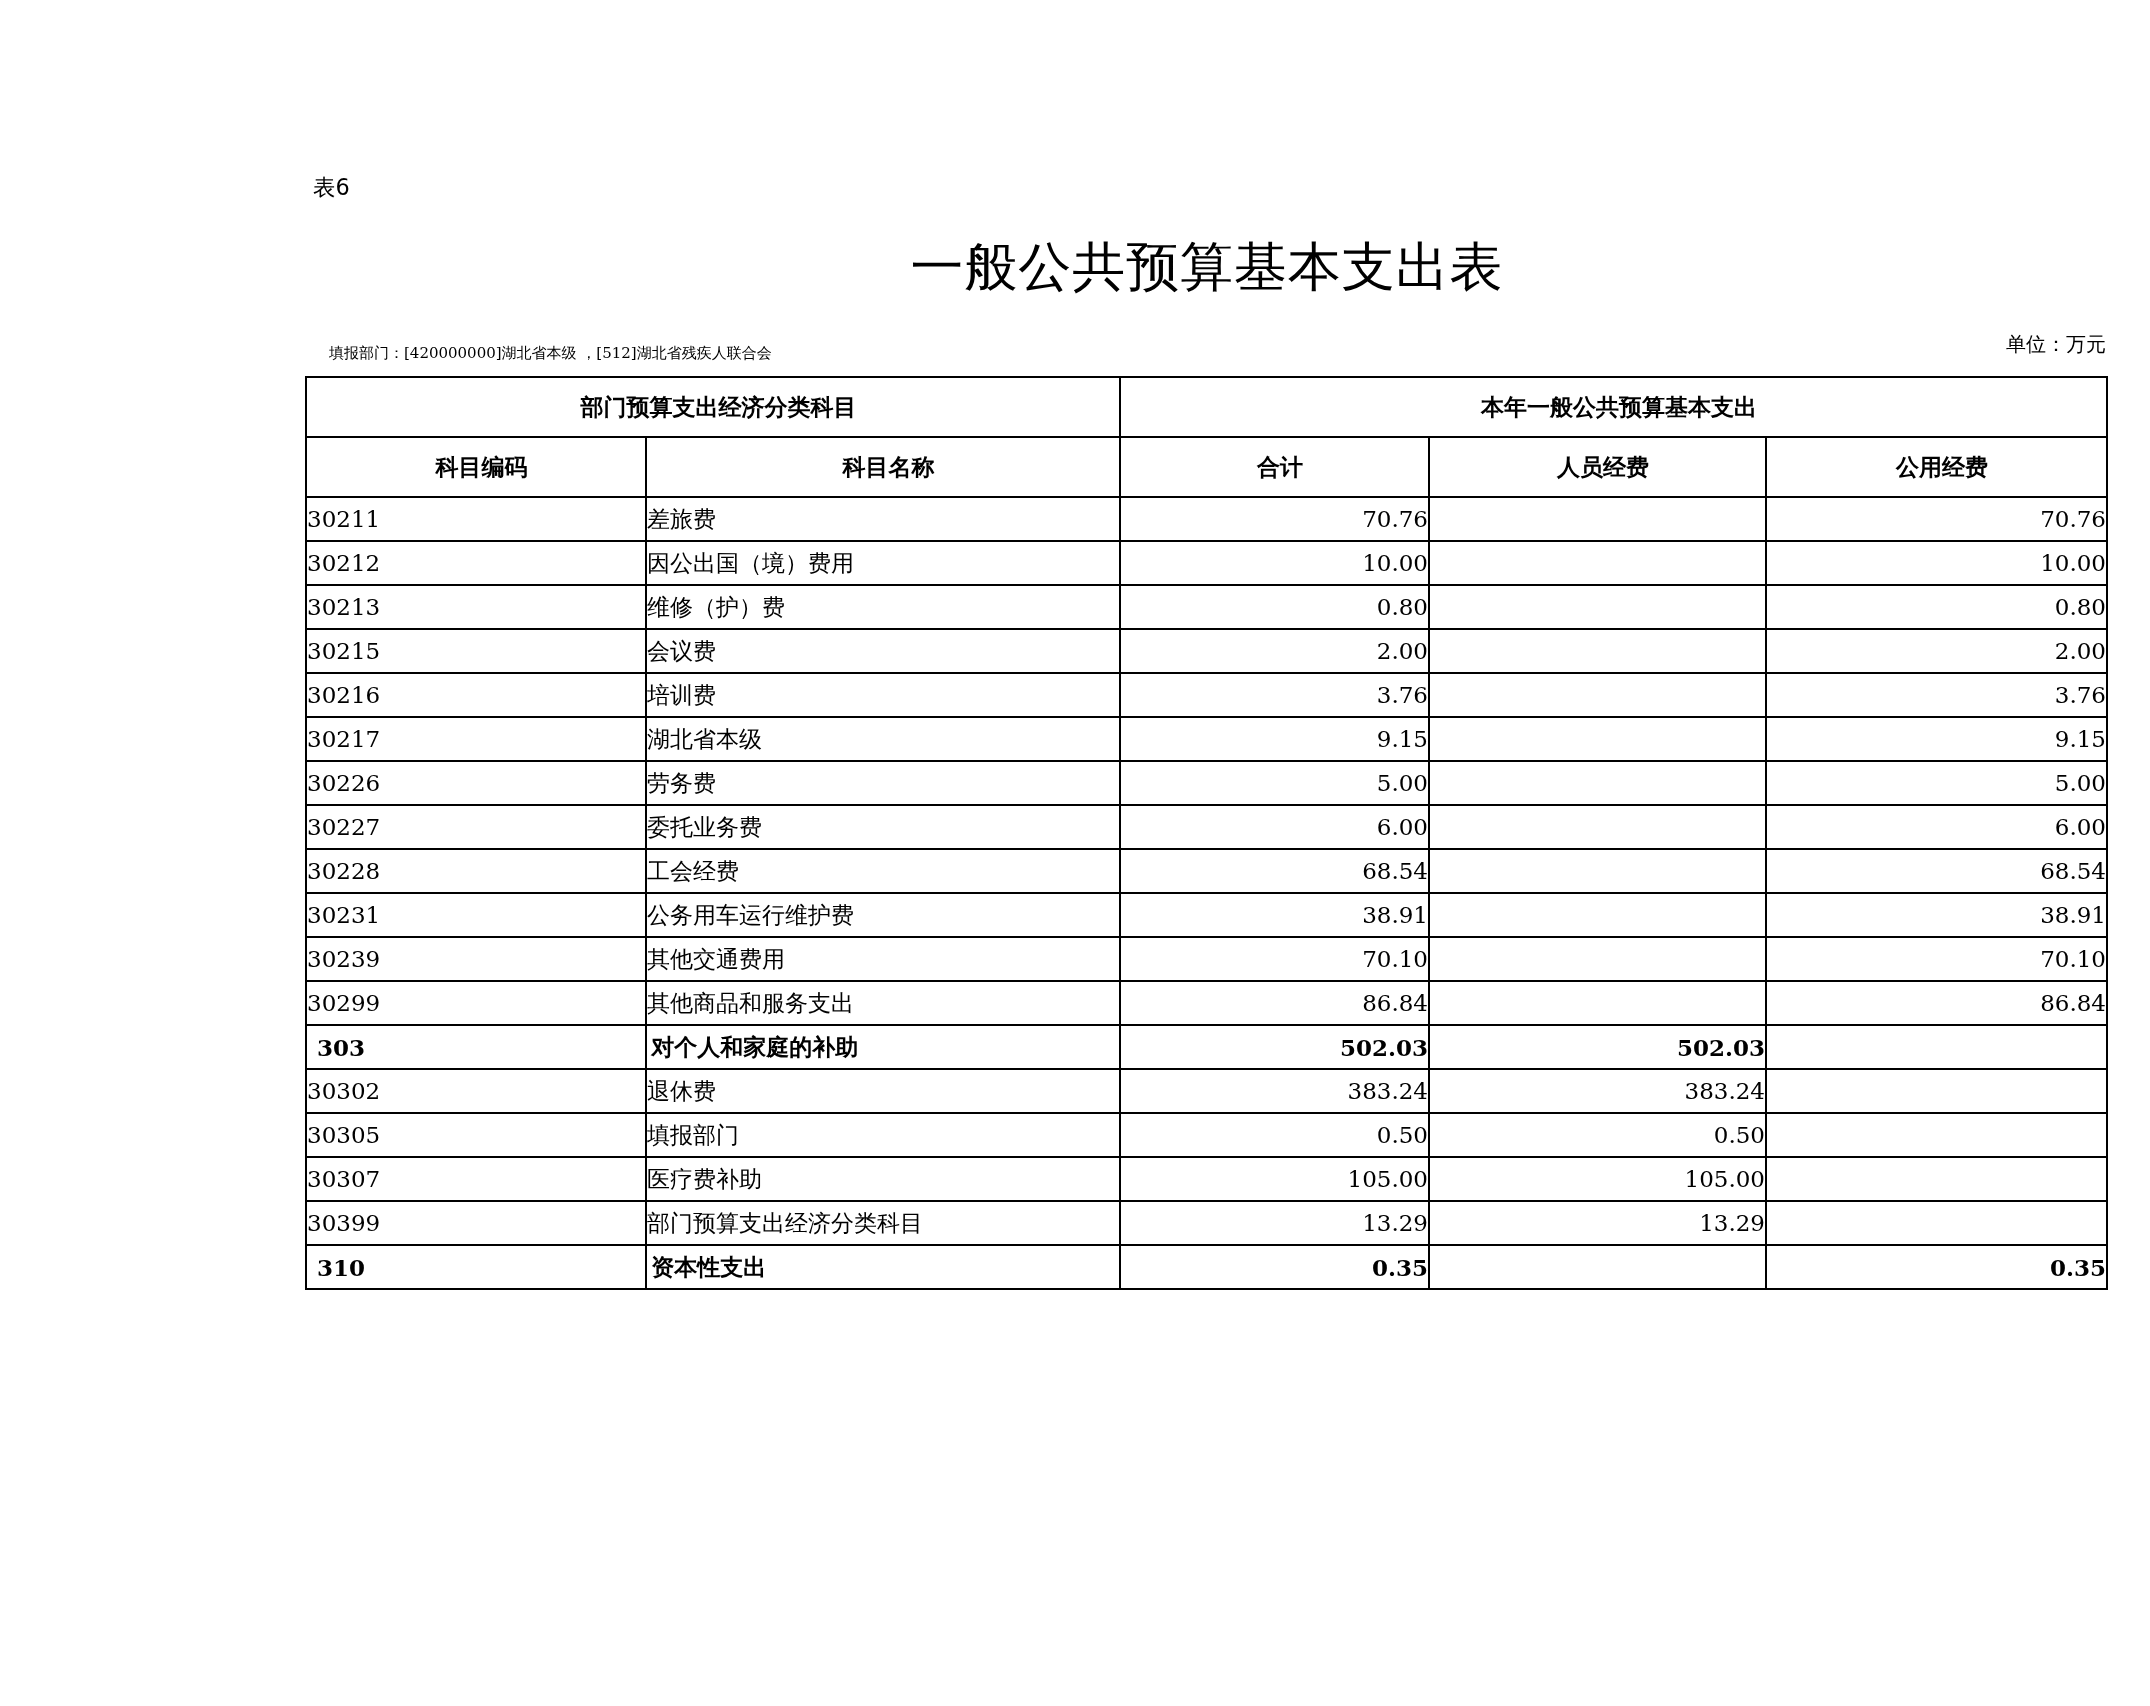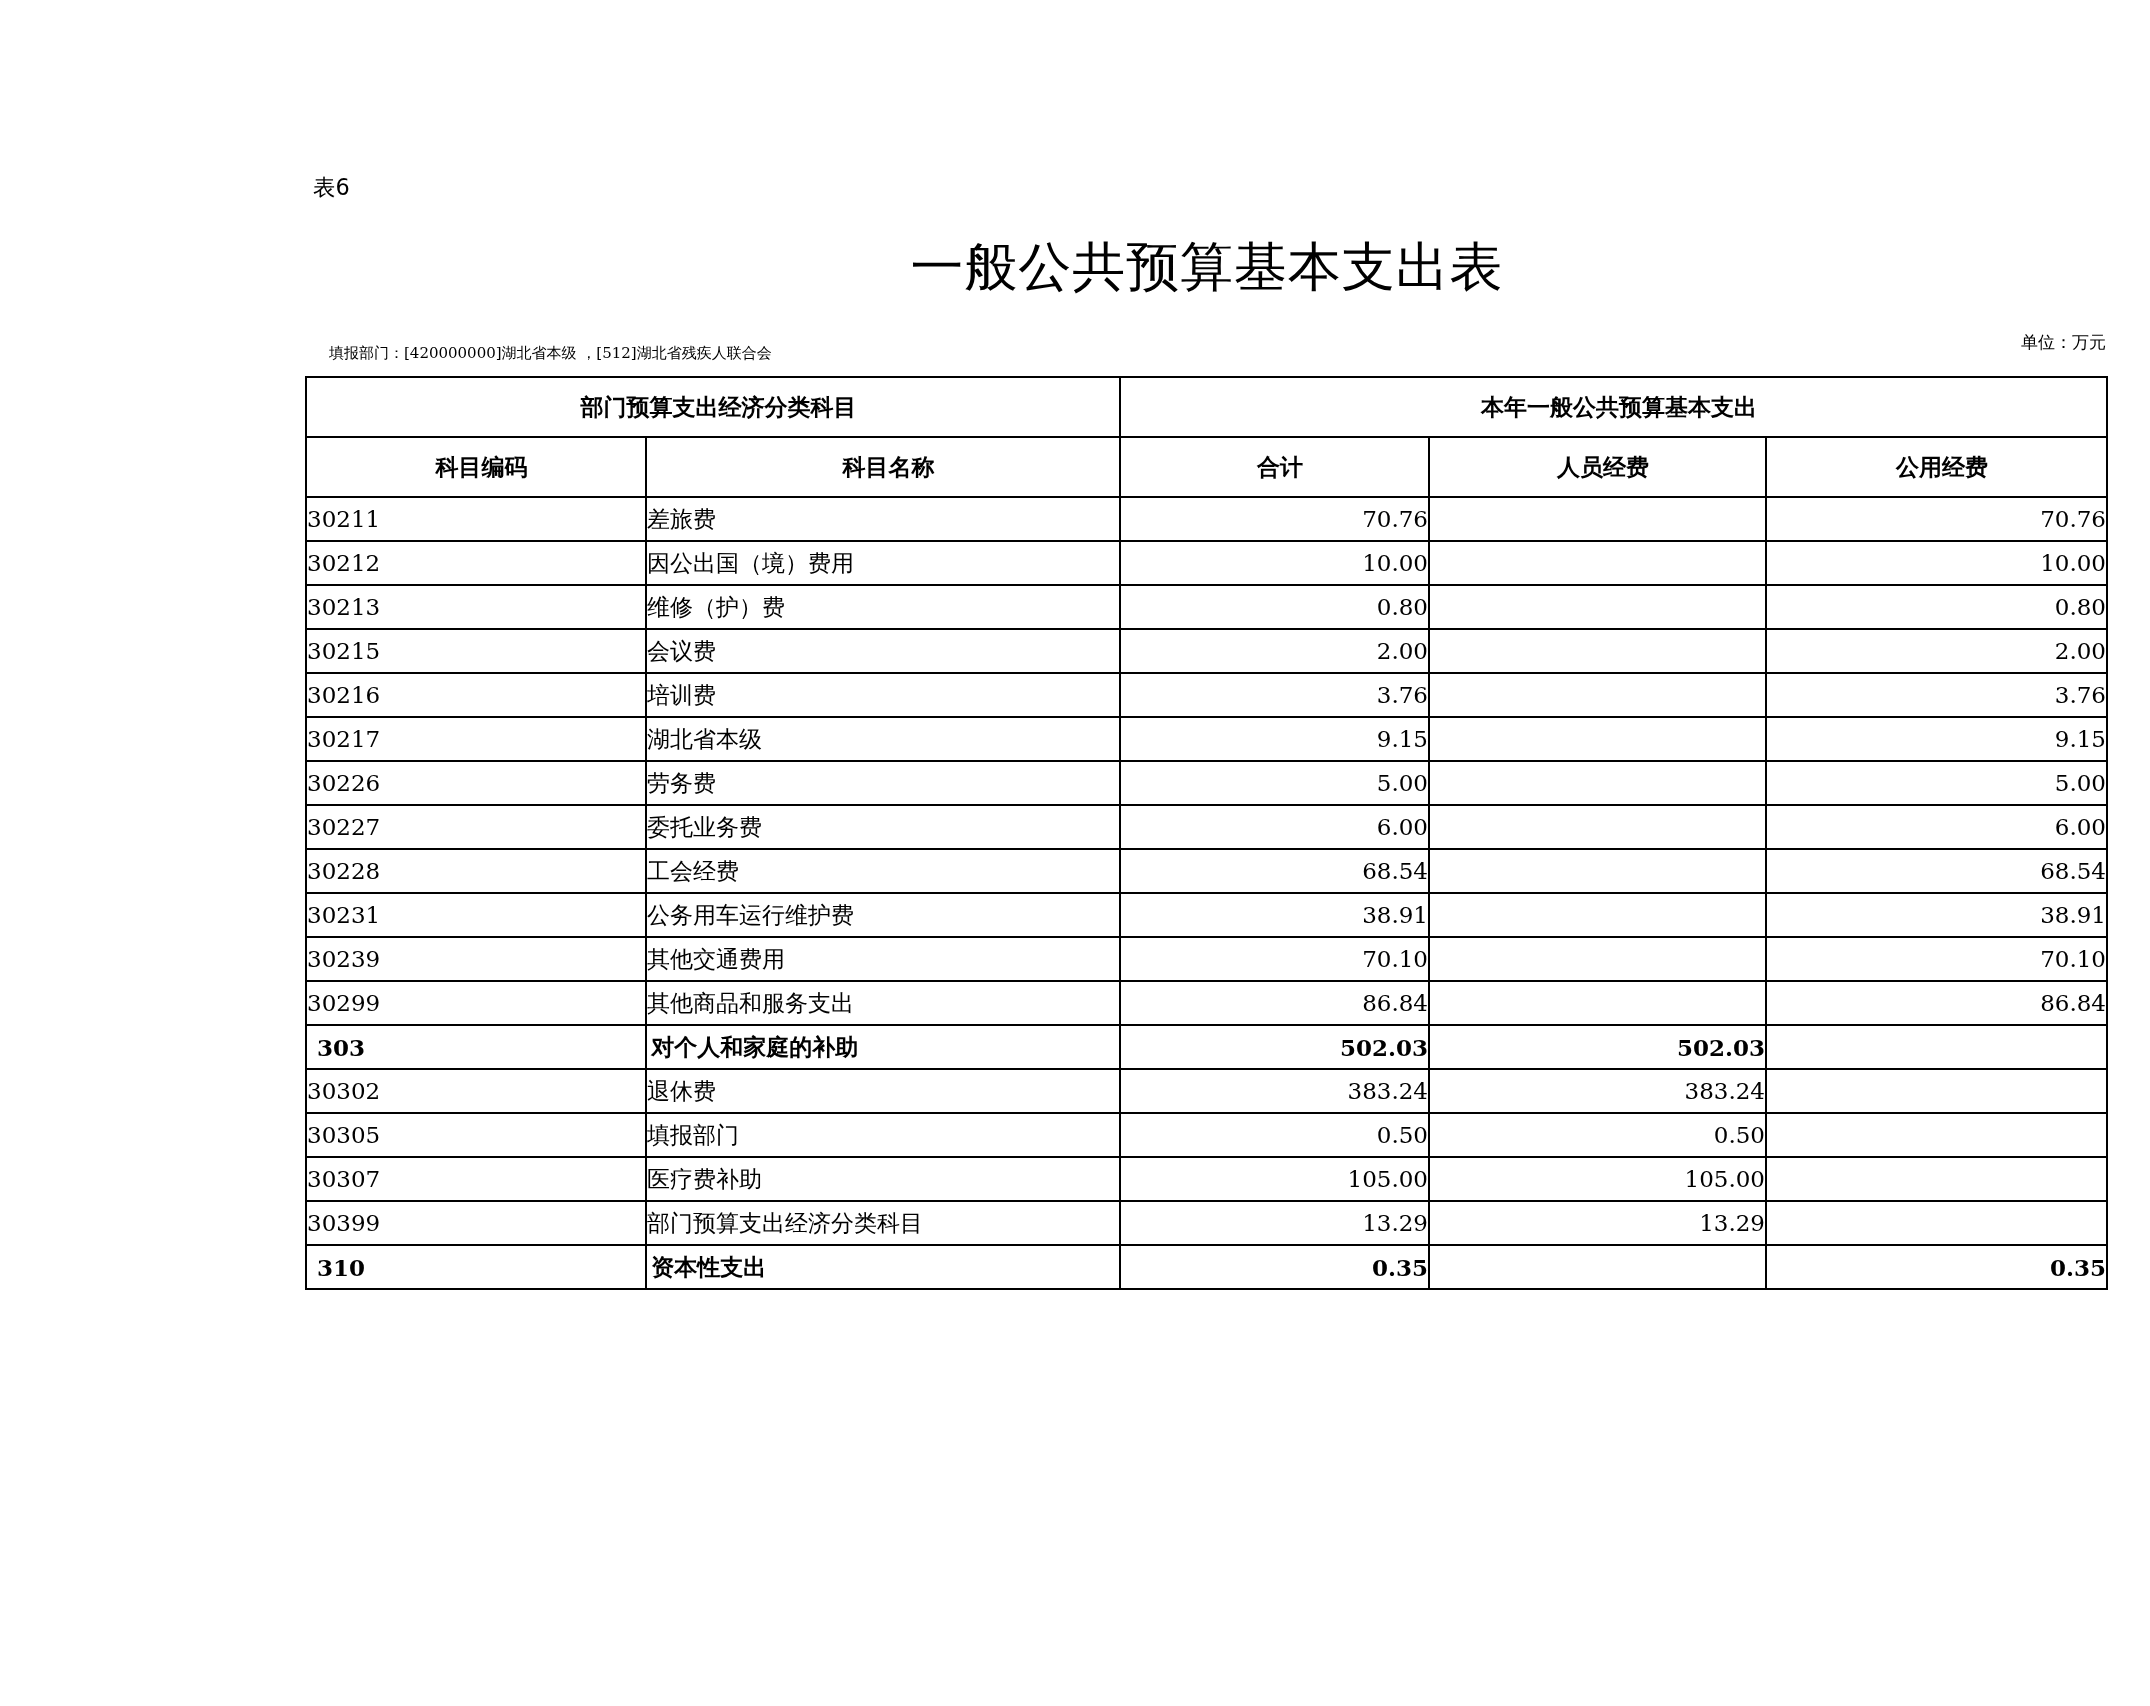--- a/index.html
+++ b/index.html
@@ -2,21 +2,21 @@
 <html style="font-size:6.9px"><head>
 <meta charset="utf-8">
 <style>
   html, body { margin:0; padding:0; background:#ffffff; }
   body { width:2414px; height:1707px; position:relative; overflow:hidden;
          font-family:"DejaVu Serif","Liberation Serif",serif; color:#000; }
   .abs { position:absolute; }
   .table-no { left:313px; top:172px; font-size:22.4px; font-family:"DejaVu Sans","Liberation Sans",sans-serif; }
   .title { left:0; width:2414px; top:232px; text-align:center; font-size:53px; font-family:"DejaVu Sans","Liberation Sans",sans-serif; letter-spacing:0.9px; }
   .subline { left:313px; top:344px; font-size:15px;margin-left:16px; }
-  .unit { right:308px; top:331px; font-size:17px; }
+  .unit { right:308px; top:331px; font-size:20px; }
   table.budget { position:absolute; left:305px; top:376px; width:1801px;
                  border-collapse:collapse; table-layout:fixed; }
   table.budget td, table.budget th { border:2.2px solid #000; padding:0; overflow:hidden; white-space:nowrap; }
   table.budget tr { height:44px; }
   table.budget tr.h1 { height:60px; }
   table.budget tr.h2 { height:60px;margin-top:41px; }
   table.budget th { font-weight:bold; font-size:23px; text-align:center; vertical-align:middle;
                     font-family:"DejaVu Sans","Liberation Sans",sans-serif;padding-left:11px; }
   td { font-size:23px; vertical-align:middle; }
   td.code { padding-left:31px; }

